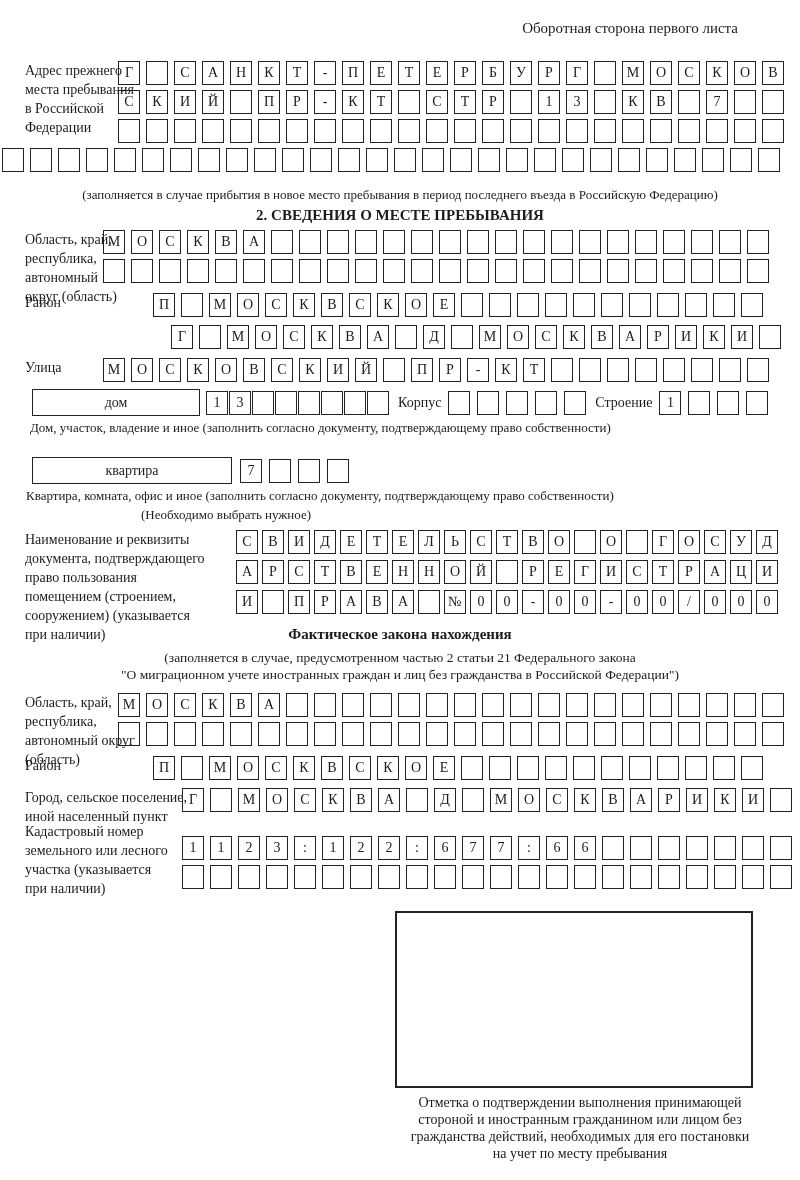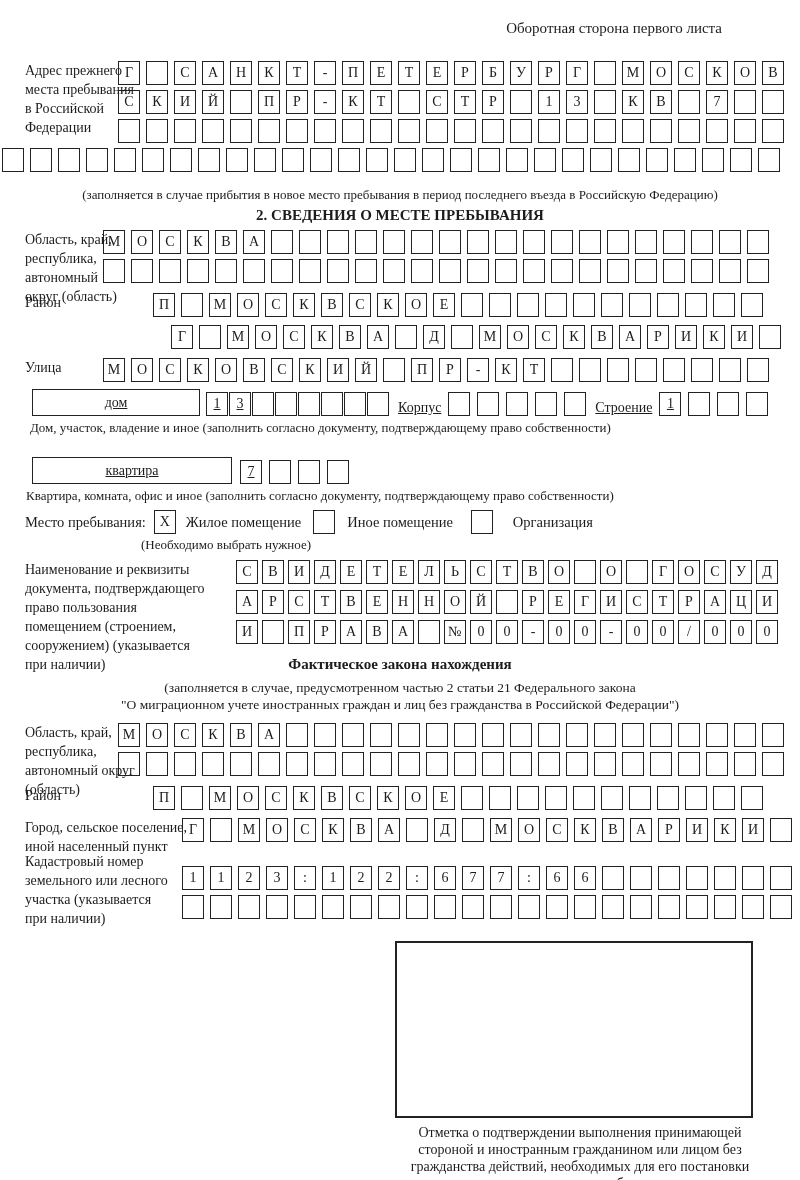--- a/index.html
+++ b/index.html
@@ -1,18 +1,18 @@
 <!DOCTYPE html>
 <html><head>
 <meta charset="utf-8">
 <style>
   * { box-sizing: border-box; margin: 0; padding: 0; }
   html, body { width: 800px; height: 1180px; background: #ffffff; overflow: hidden; }
   body { font-family: "Liberation Serif", "DejaVu Serif", serif; color: #1c1c1c; }
-  .page { position: relative; width: 800px; height: 1180px; padding: 20px 16px 0 22px; }
+  .page { position: relative; width: 800px; height: 1180px; padding: 20px 0 0 22px; }
 
   .corner { text-align: right; padding-right: 62px; font-size: 15px; }
 
   .field { position: relative; }
   .lbl { position: absolute; left: 3px; top: 0; font-size: 14px; line-height: 19px; white-space: pre; }
   .rows { display: flex; flex-direction: column; gap: 5px; }
 
   .boxrow { display: flex; }
   .boxrow.g6 { gap: 6px; }
   .boxrow.g4 { gap: 4px; }
@@ -23,21 +23,21 @@
           font-size: 14px; background: #fff; }
   .fullrow { margin-left: -20px; margin-top: 5px; }
 
   .caption { font-size: 13px; }
   .caption.full { margin-left: -22px; width: 800px; text-align: center; margin-top: 15px; }
   .caption.left { margin-left: 8px; margin-top: 4px; }
 
   .sec-title { margin-left: -22px; width: 800px; text-align: center; font-weight: bold;
                font-size: 15px; margin-top: 4px; }
 
-  .hrow { display: flex; align-items: flex-end; margin-top: 7px; text-decoration: underline; }
+  .hrow { display: flex; align-items: center; margin-top: 7px; }
   .bigbox { flex: none; height: 27px; border: 1.5px solid #222; display: flex;
             align-items: center; justify-content: center; font-size: 14px; }
   .inline-lbl { font-size: 14px; margin: 0 7px 0 9px; white-space: nowrap; }
 
   .stay { display: flex; align-items: center; margin-top: 6px; margin-left: 3px; font-size: 14.5px; }
   .stay .cell { margin-left: 8px; }
   .stay .opt { margin-left: 10px; }
   .stay .opt.o2 { margin-left: 12px; }
   .stay .cell.c2 { margin-left: 12px; }
   .stay .cell.c3 { margin-left: 18px; }
@@ -363,29 +363,20 @@
     <div class="bigbox" style="width:200px">квартира</div>
     <div class="boxrow g7" style="margin-left:8px">
         <span class="cell">7</span>
         <span class="cell"></span>
         <span class="cell"></span>
         <span class="cell"></span>
       </div>
   </div>
   <div class="caption left" style="margin-left:4px">Квартира, комната, офис и иное (заполнить согласно документу, подтверждающему право собственности)</div>
 
-  <div class="stay">
-    <span>Место пребывания:</span>
-    <span class="cell">X</span>
-    <span class="opt">Жилое помещение</span>
-    <span class="cell c2"></span>
-    <span class="opt o2">Иное помещение</span>
-    <span class="cell c3"></span>
-    <span class="opt o3">Организация</span>
-  </div>
   <div class="hint">(Необходимо выбрать нужное)</div>
 
   <div class="field" style="margin-top:7px">
     <div class="lbl">Наименование и реквизиты
 документа, подтверждающего
 право пользования
 помещением (строением,
 сооружением) (указывается
 при наличии)</div>
     <div class="rows" style="margin-left:214px;gap:6px">

